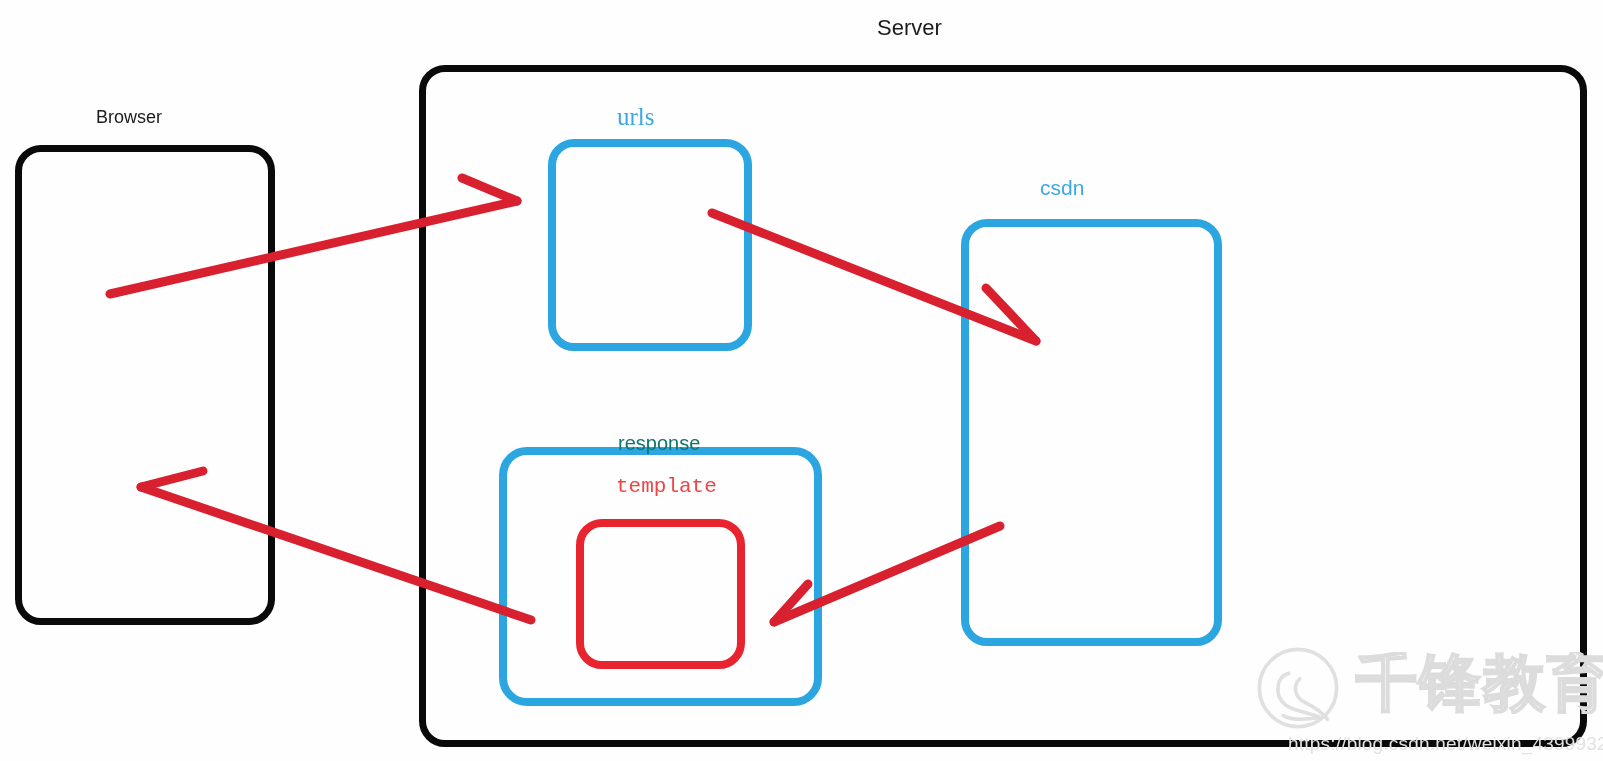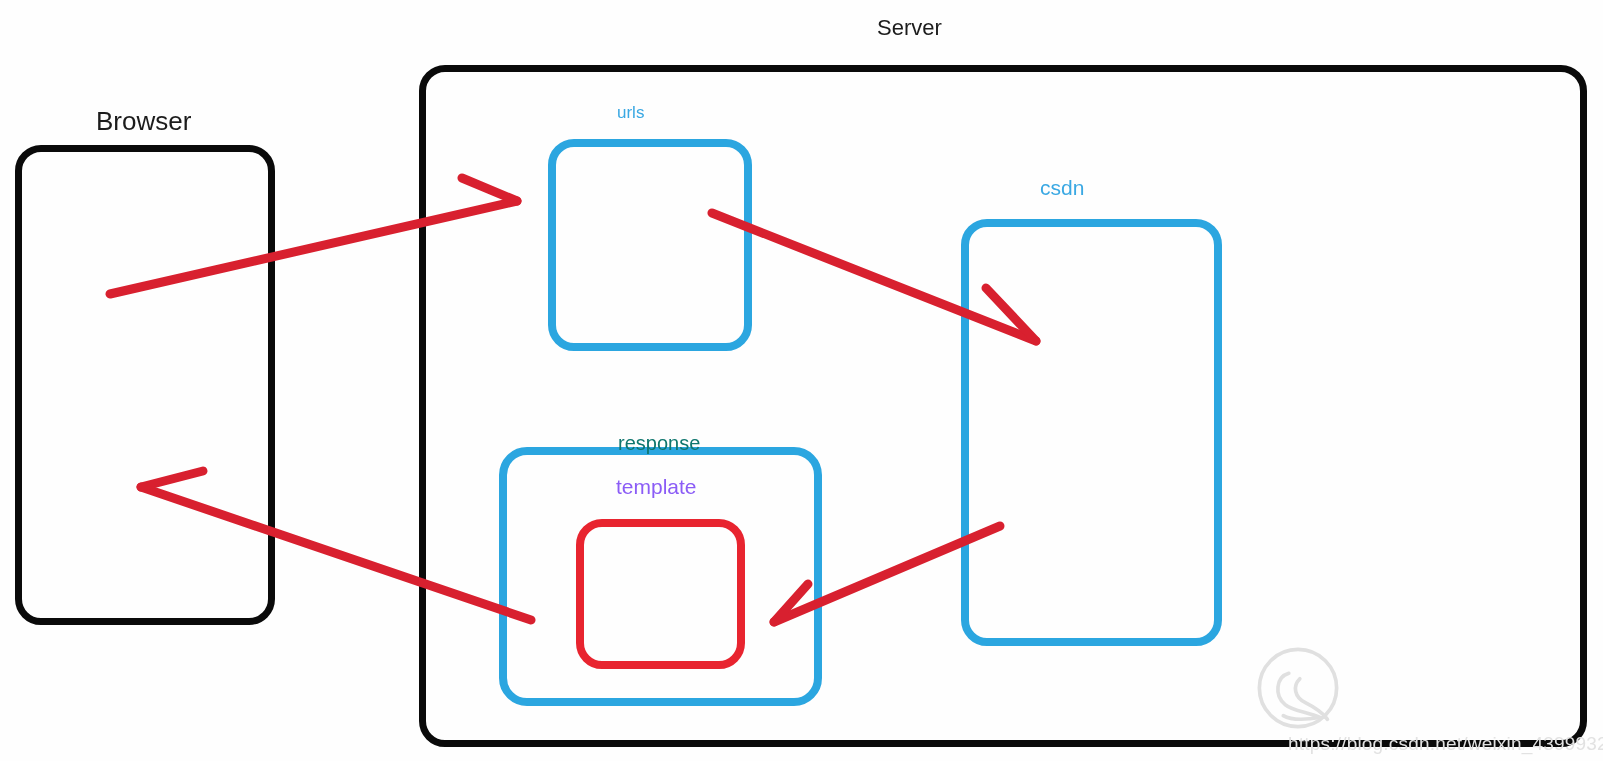--- a/index.html
+++ b/index.html
@@ -73,52 +73,54 @@
 
   .label {
     position: absolute;
     white-space: nowrap;
     line-height: 1;
     font-weight: 400;
   }
   .label-browser {
     left: 96px;
     top: 108px;
-    font-size: 26px;
+    font-size: 18px;
     color: #1c1c1c;
   }
   .label-server {
     left: 877px;
     top: 17px;
     font-size: 22px;
     color: #1c1c1c;
   }
   .label-urls {
     left: 617px;
     top: 104px;
-    font-size: 17px;
+    font-size: 25px;
     color: #3aa8e3;
+    font-family: Liberation Serif, serif;
   }
   .label-views {
     left: 1040px;
     top: 177px;
     font-size: 21px;
     color: #3aa8e3;
   }
   .label-response {
     left: 618px;
     top: 433px;
     font-size: 20px;
     color: #0f766e;
   }
   .label-template {
     left: 616px;
     top: 476px;
     font-size: 21px;
-    color: #8b5cf6;
+    color: #ef4444;
+    font-family: Liberation Mono, monospace;
   }
 
   #arrows {
     position: absolute;
     left: 0;
     top: 0;
     width: 1603px;
     height: 761px;
     pointer-events: none;
   }
@@ -188,15 +190,16 @@
         <line x1="531" y1="620" x2="141" y2="487"></line>
         <line x1="203" y1="471" x2="141" y2="487"></line>
       </g>
   </svg>
 
   <svg class="wm wm-logo" viewBox="0 0 100 100">
     <circle cx="50" cy="50" r="42" fill="none" stroke="#e0e0e0" stroke-width="4"></circle>
     <path d="M40 34 C26 38 24 58 36 68 C44 75 60 76 74 82 C62 84 44 86 34 80" fill="none" stroke="#e0e0e0" stroke-width="4" stroke-linecap="round"></path>
     <path d="M52 40 C44 48 46 60 58 66 C66 70 76 76 82 84" fill="none" stroke="#e0e0e0" stroke-width="4" stroke-linecap="round"></path>
   </svg>
+  <div class="wm wm-text">千锋教育</div>
   <div class="wm wm-url">https://blog.csdn.net/weixin_43999327</div>
 
 </div>
 
 </body></html>

